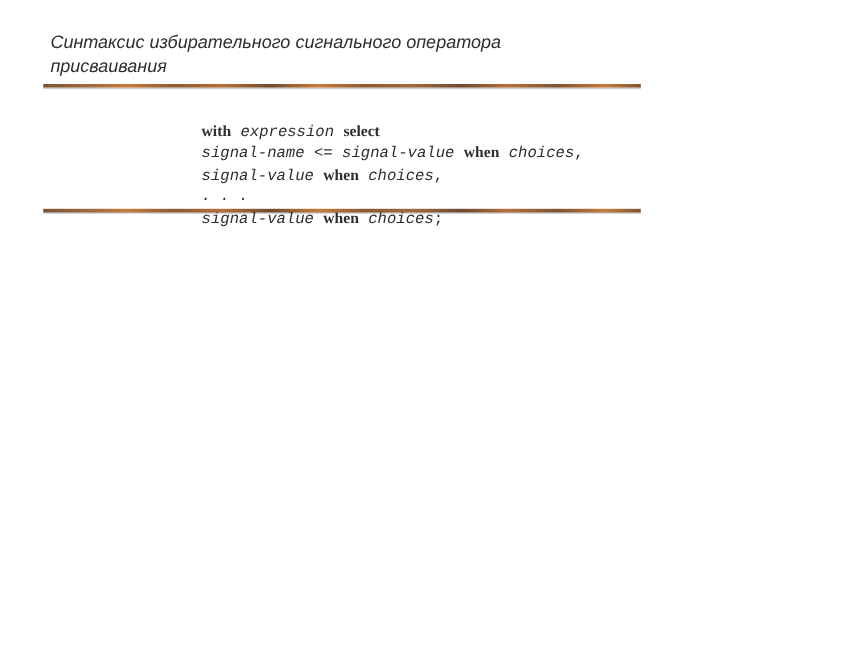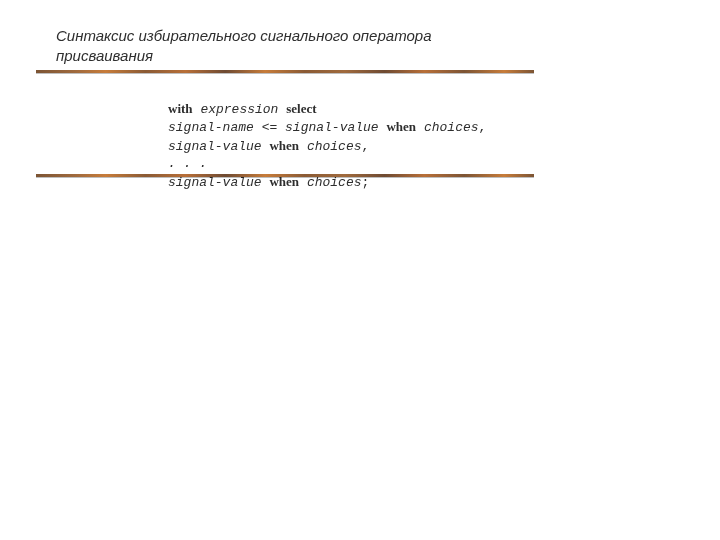--- a/index.html
+++ b/index.html
@@ -19,21 +19,20 @@
   }
   .title {
     position: absolute;
     top: 26px;
     left: 42px;
     width: 420px;
     font-style: italic;
     font-size: 15px;
     line-height: 1.35;
     color: #2e2e2e;
-    margin-left: 14px;
   }
   .rule {
     position: absolute;
     left: 36px;
     width: 498px;
     height: 3px;
     border: none;
     margin: 0;
     
     background:

